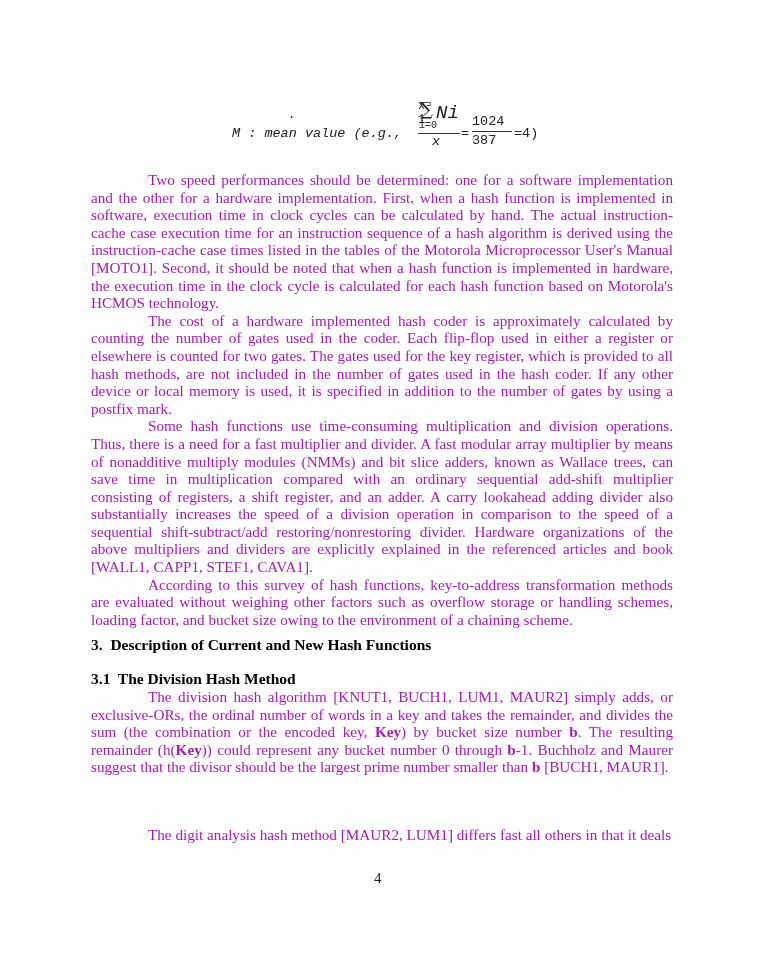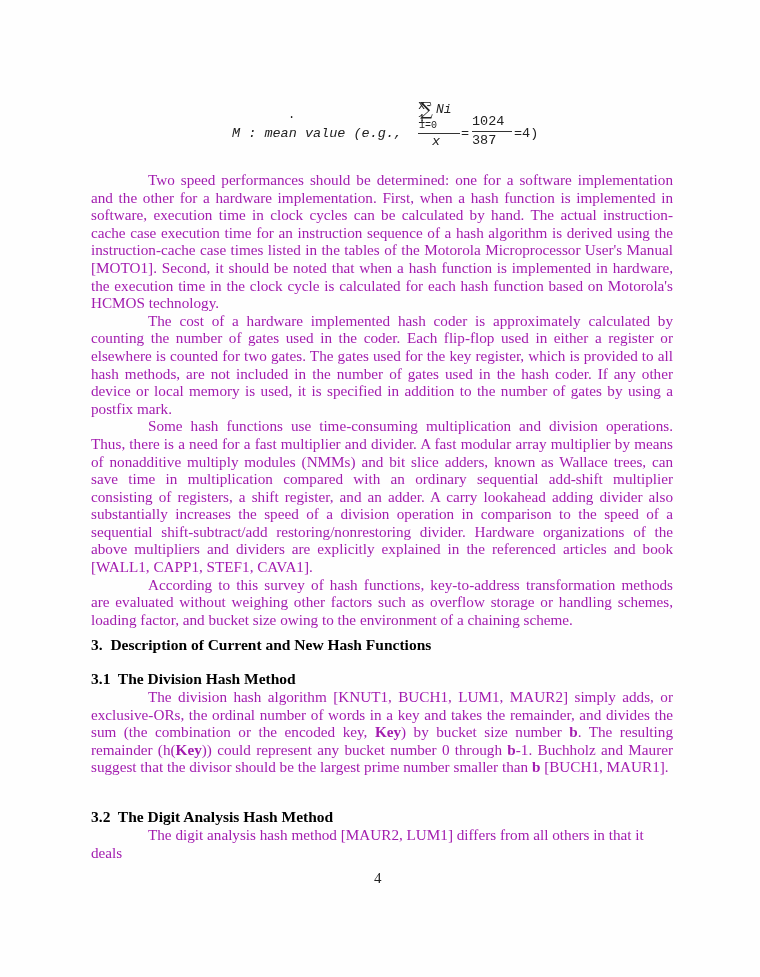--- a/index.html
+++ b/index.html
@@ -8,21 +8,21 @@
     .formula {
       position: absolute; left: 228px; top: 90px; height: 60px; width: 380px;
       font-family: "Liberation Mono", "DejaVu Sans Mono", monospace; font-style: italic;
       font-size: 13.5px; color: #222;
     }
     .formula .lhs { position: absolute; left: 4px; top: 36px; white-space: pre; }
     .formula .dot { position: absolute; left: 60px; top: 18px; font-style: normal; font-size: 12px; }
     .sum { position: absolute; left: 190px; top: 0; width: 40px; text-align: center; }
     .sum .upper { position: absolute; left: 0; top: 2px; width: 20px; font-size: 12px; text-align: left; font-style: normal; margin-top: 7px; }
     .sum .sigma { position: absolute; left: 2px; top: 8px; font-size: 18px; font-style: normal; font-family: "DejaVu Serif", serif; }
-    .sum .ni { position: absolute; left: 18px; top: 12px; font-size: 13px; }
+    .sum .ni { position: absolute; left: 18px; top: 12px; font-size: 19px; }
     .sum .lower { position: absolute; left: 0; top: 30px; width: 20px; font-size: 10px; text-align: center; font-style: normal; }
     .sum .bar { position: absolute; left: 0; top: 43px; width: 42px; height: 1px; background: #333; }
     .sum .den { position: absolute; left: 14px; top: 44px; font-size: 13.5px; }
     .eq1 { position: absolute; left: 233px; top: 36px; font-style: normal; }
     .frac2 { position: absolute; left: 244px; top: 24px; width: 40px; text-align: left; font-style: normal; }
     .frac2 .num { display: block; line-height: 16px; }
     .frac2 .bar { display: block; height: 1px; background: #333; margin: 1px 0; }
     .frac2 .den2 { display: block; line-height: 16px; }
     .eq2 { position: absolute; left: 286px; top: 36px; font-style: normal; white-space: pre; }
 
@@ -76,19 +76,18 @@
     <p>According to this survey of hash functions, key-to-address transformation methods are evaluated without weighing other factors such as overflow storage or handling schemes, loading factor, and bucket size owing to the environment of a chaining scheme.</p>
   </div>
 
   <div class="heading" style="top:636px;">3.  Description of Current and New Hash Functions</div>
 
   <div class="heading" style="top:670px;">3.1  The Division Hash Method</div>
   <div class="body-text" style="top:688px;">
     <p><span>The division hash algorithm [KNUT1, BUCH1, LUM1, MAUR2] simply adds, or exclusive-ORs, the ordinal number of words in a key and takes the remainder, and divides the sum (the combination or the encoded key, </span><b>Key</b><span>) by bucket size number </span><b>b</b><span>. The resulting remainder (h(</span><b>Key</b><span>)) could represent any bucket number 0 through </span><b>b</b><span>-1. Buchholz and Maurer suggest that the divisor should be the largest prime number smaller than </span><b>b</b><span> [BUCH1, MAUR1].</span></p>
   </div>
 
-  <div class="heading" style="top:808px;">3.2  The Digit Analysis Hash Method</div>
   <div class="body-text" style="top:826px;">
-    <p style="text-align:left;">The digit analysis hash method [MAUR2, LUM1] differs from all others in that it deals</p>
+    <p style="text-align:left;">The digit analysis hash method [MAUR2, LUM1] differs fast all others in that it deals</p>
   </div>
 
   <div class="page-number">4</div>
 </div>
 
 </body></html>

